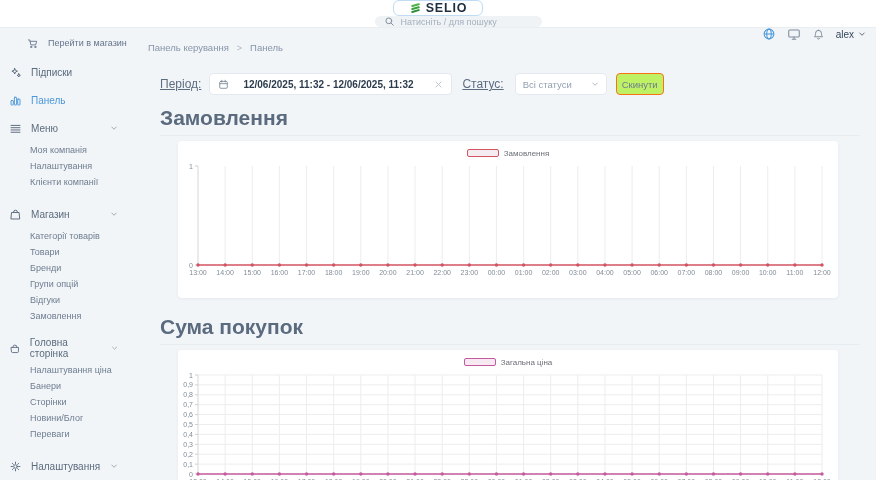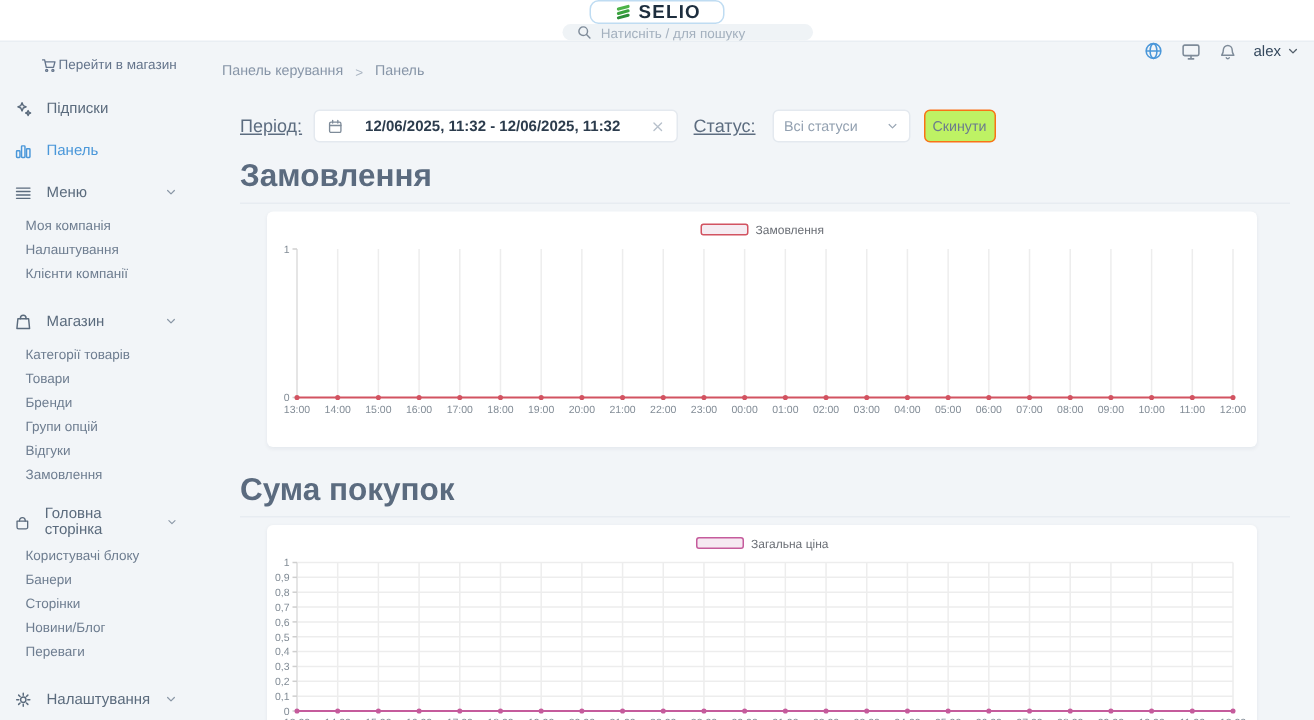--- a/index.html
+++ b/index.html
@@ -22,28 +22,28 @@
 
   .ic { display:block; }
   .c-gray { color:#7e8b99; } .c-blue { color:#4a97d9; }
 
   
   .content { display:flex; height:452px; }
   .sidebar { width:130px; flex-shrink:0; padding-top:6px; }
   .main { flex:1; padding:0 16px 0 18px; }
 
   
-  .go-store { display:flex; align-items:center; gap:1px; height:18px; margin:0 0 6px 27px;
+  .go-store { display:flex; align-items:center; gap:10px; height:18px; margin:0 0 6px 27px;
               font-size:9px; color:#64748b; cursor:pointer; }
   .side-item { display:flex; align-items:center; height:28px; padding:0 12px 0 9px;
                font-size:10px; color:#5b6b7d; gap:9px; cursor:pointer; }
   .side-item.active { color:#4a97d9; }
   .side-item .chev { margin-left:auto; color:#8a97a6; }
   .side-sub { margin-bottom:10px; }
-  .sub-item { height:16px; display:flex; align-items:center; padding-left:17px;
+  .sub-item { height:16px; display:flex; align-items:center; padding-left:30px;
               font-size:9px; color:#6e7d90; cursor:pointer; }
 
   
   .breadcrumb { margin:14px 0 0 0; display:flex; align-items:center; gap:8px;
                 font-size:9.5px; color:#8795a7; }
   .crumb-sep { color:#aab5c2; font-size:9px; }
   .filter-row { margin:20px 0 0 12px; display:flex; align-items:center; height:22px; }
   .filter-label { font-size:12px; color:#5d6d80; margin-right:8px;text-decoration:underline; }
   .date-input { width:243px; height:22px; background:#fff; border:1px solid #e4e9ef;
                 border-radius:4px; display:flex; align-items:center; padding:0 8px; gap:14px; }
@@ -174,21 +174,21 @@
           <svg class="ic" width="13" height="13" viewBox="0 0 16 16" fill="none" stroke="currentColor" stroke-width="1.2" stroke-linecap="round" stroke-linejoin="round">
             <path d="M3.2 6.5h9.6v5.5a1.5 1.5 0 01-1.5 1.5H4.7a1.5 1.5 0 01-1.5-1.5z"></path>
             <path d="M5.4 6.5V6a2.6 2.6 0 015.2 0v.5"></path>
           </svg>
           <span>Головна сторінка</span>
           <svg class="ic chev" width="8" height="8" viewBox="0 0 16 16" fill="none" stroke="currentColor" stroke-width="1.6" stroke-linecap="round" stroke-linejoin="round">
             <path d="M3.5 6l4.5 4.5L12.5 6"></path>
           </svg>
         </div>
         <div class="side-sub">
-          <div class="sub-item">Користувачі блоку</div>
+          <div class="sub-item">Налаштування ціна</div>
           <div class="sub-item">Банери</div>
           <div class="sub-item">Сторінки</div>
           <div class="sub-item">Новини/Блог</div>
           <div class="sub-item">Переваги</div>
         </div>
         <div class="side-item">
           <svg class="ic" width="13" height="13" viewBox="0 0 16 16" fill="none" stroke="currentColor" stroke-width="1.2" stroke-linecap="round" stroke-linejoin="round">
             <circle cx="8" cy="8" r="2.2"></circle>
             <path d="M8 2.6v1.7M8 11.7v1.7M2.6 8h1.7M11.7 8h1.7M4.2 4.2l1.2 1.2M10.6 10.6l1.2 1.2M11.8 4.2l-1.2 1.2M5.4 10.6l-1.2 1.2"></path>
           </svg>

